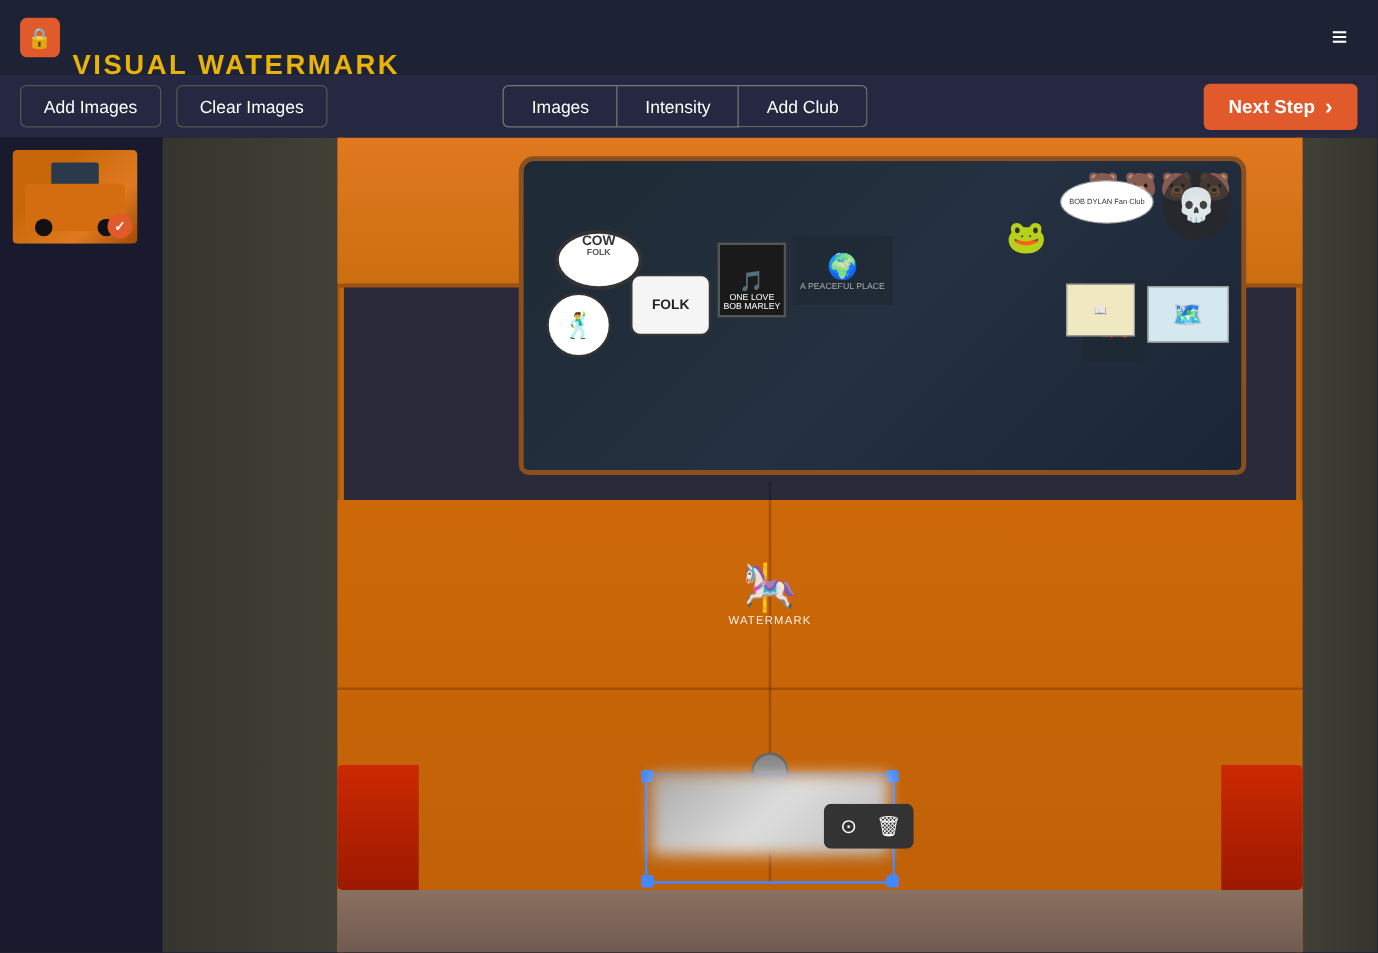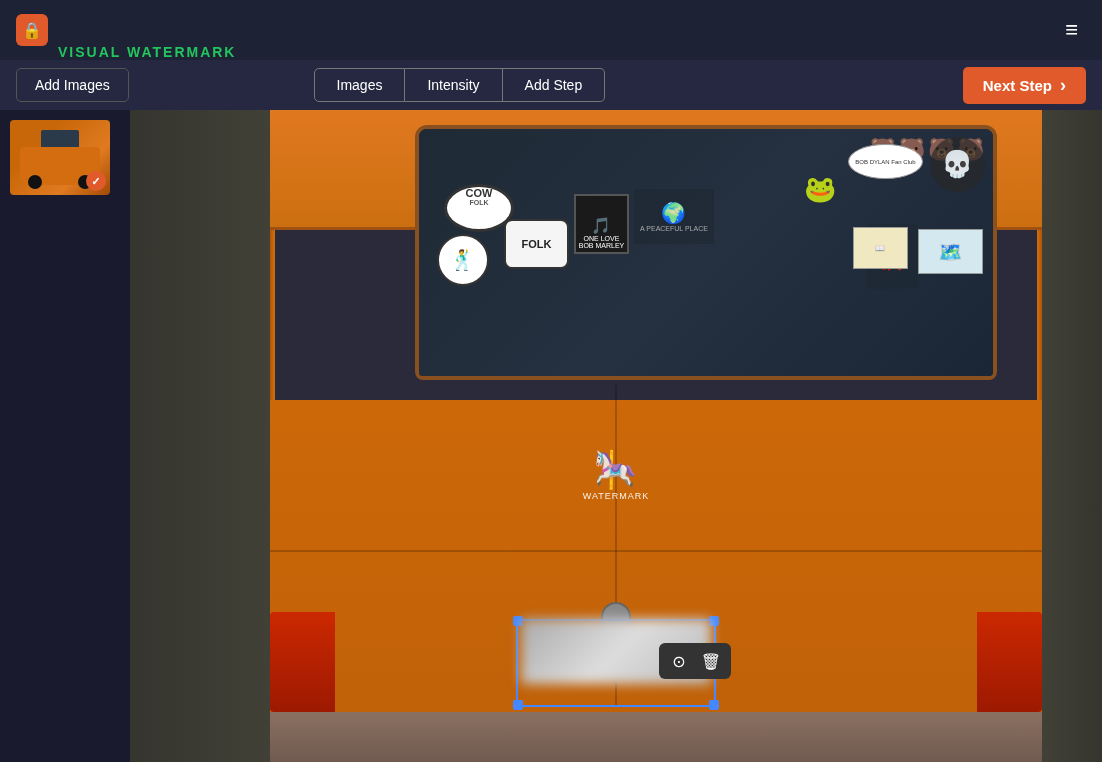--- a/index.html
+++ b/index.html
@@ -18,22 +18,22 @@
     #logo-area {
       display: flex;
       align-items: center;
       gap: 10px;
     }
     #logo-icon {
       width: 32px;
       height: 32px;
     }
     #logo-text {
-      color: #22c55e;
-      font-size: 14px;
+      color: #eab308;
+      font-size: 22px;
       font-weight: bold;
       letter-spacing: 2px;
       margin-top: 44px;
     }
     #hamburger {
       color: white;
       font-size: 22px;
       cursor: pointer;
       padding: 4px 8px;
     }
@@ -615,25 +615,26 @@
       <rect width="32" height="32" rx="6" fill="#e05a2b"></rect>
       <text x="16" y="22" text-anchor="middle" fill="white" font-size="16">🔒</text>
     </svg>
     <span id="logo-text">VISUAL WATERMARK</span>
   </div>
   <span id="hamburger">≡</span>
 </div>
 
 <div id="toolbar">
   <button class="toolbar-btn">Add Images</button>
+  <button class="toolbar-btn">Clear Images</button>
 
   <div id="center-btns">
     <button class="center-btn">Images</button>
     <button class="center-btn">Intensity</button>
-    <button class="center-btn">Add Step</button>
+    <button class="center-btn">Add Club</button>
   </div>
 
   <button id="next-step-btn" style="background: rgb(224, 90, 43);">
     <span>Next Step</span>
     <span style="font-size:18px;font-weight:bold;">›</span>
   </button>
 </div>
 
 <div id="main">
 

